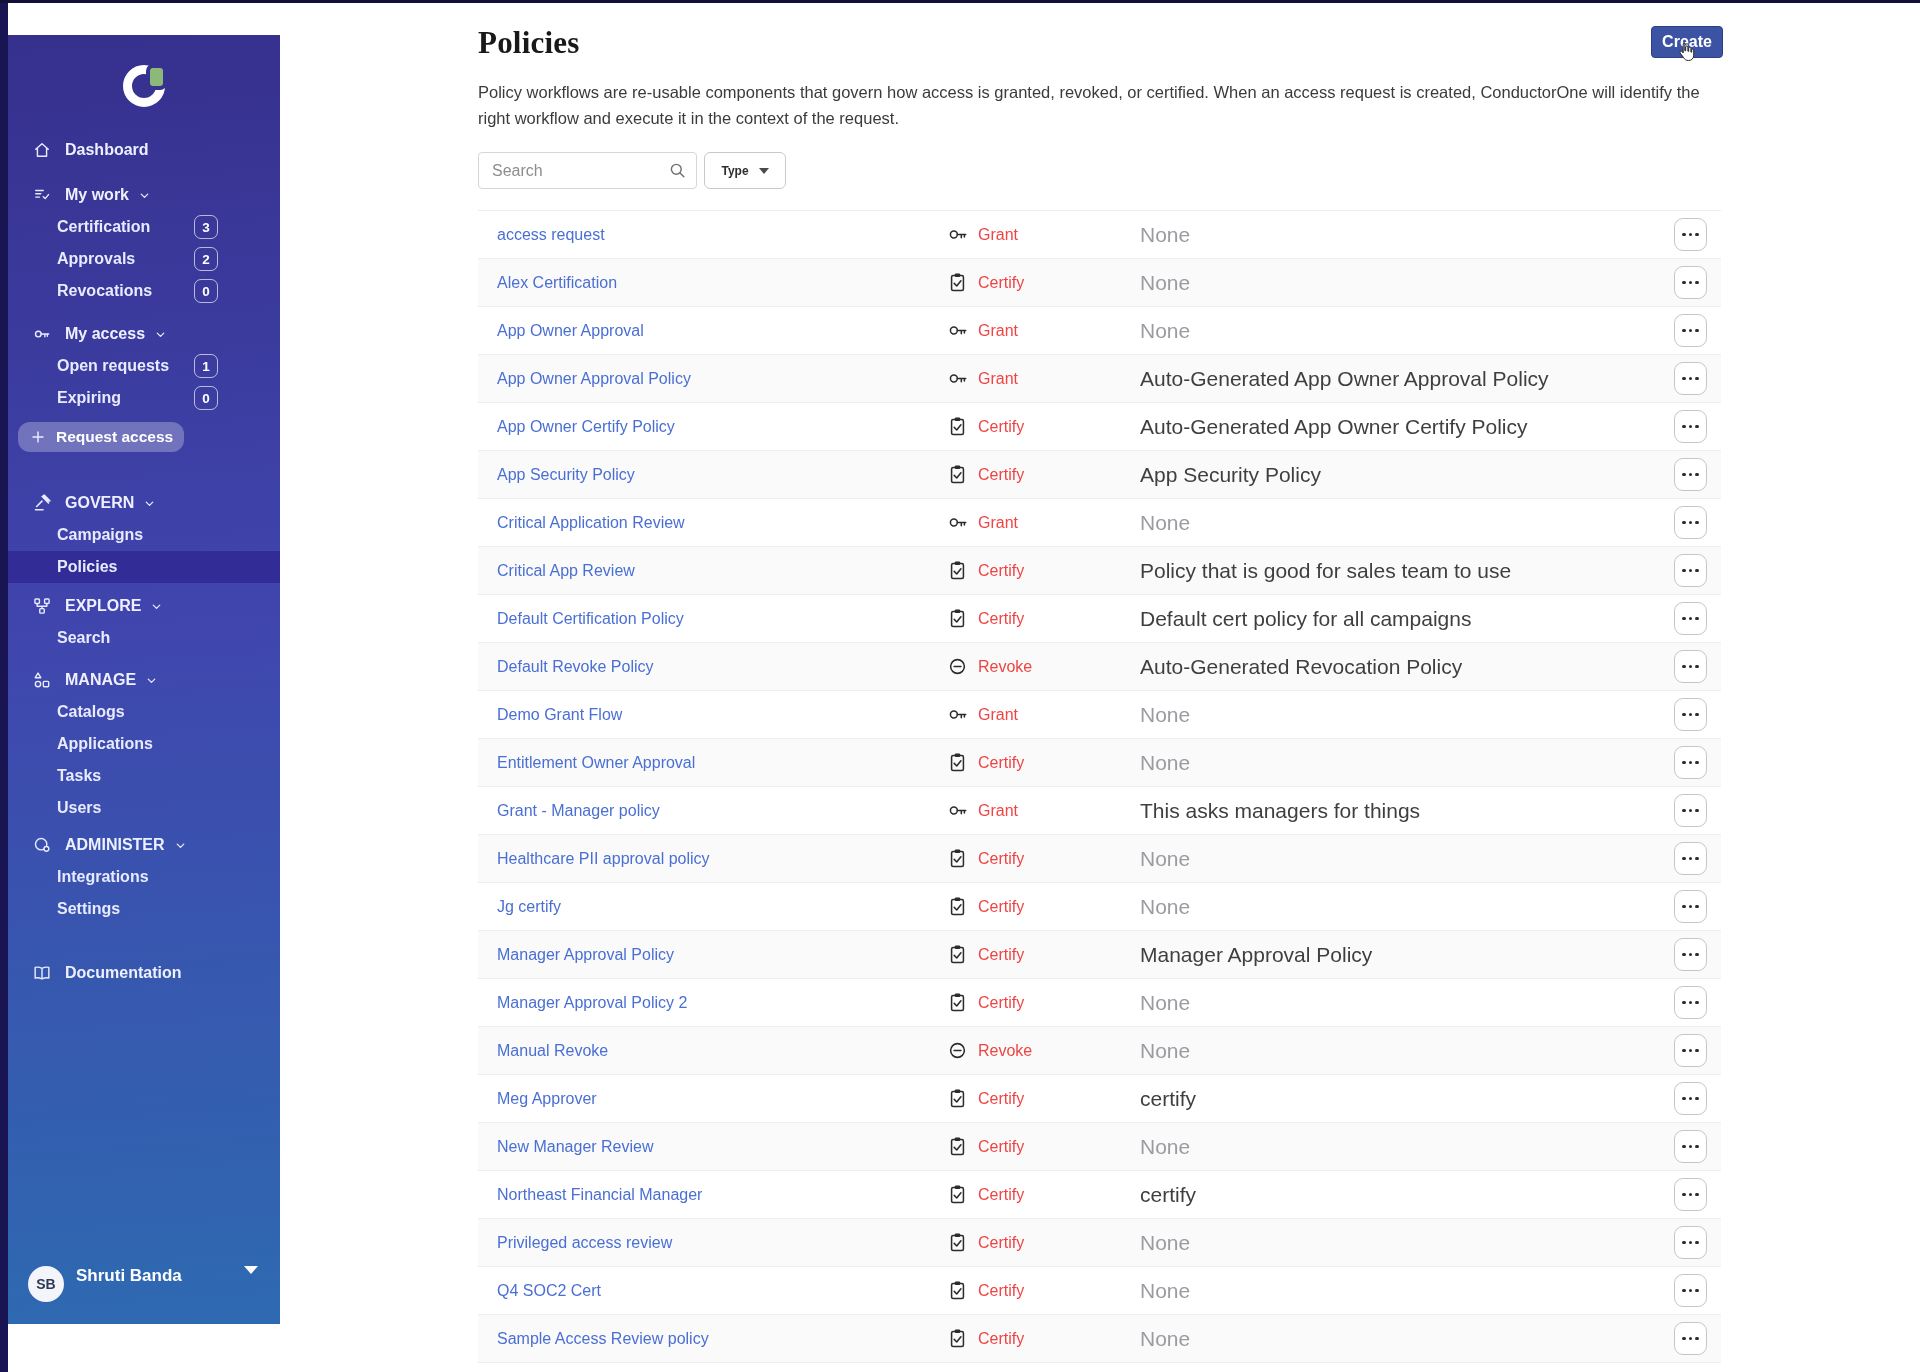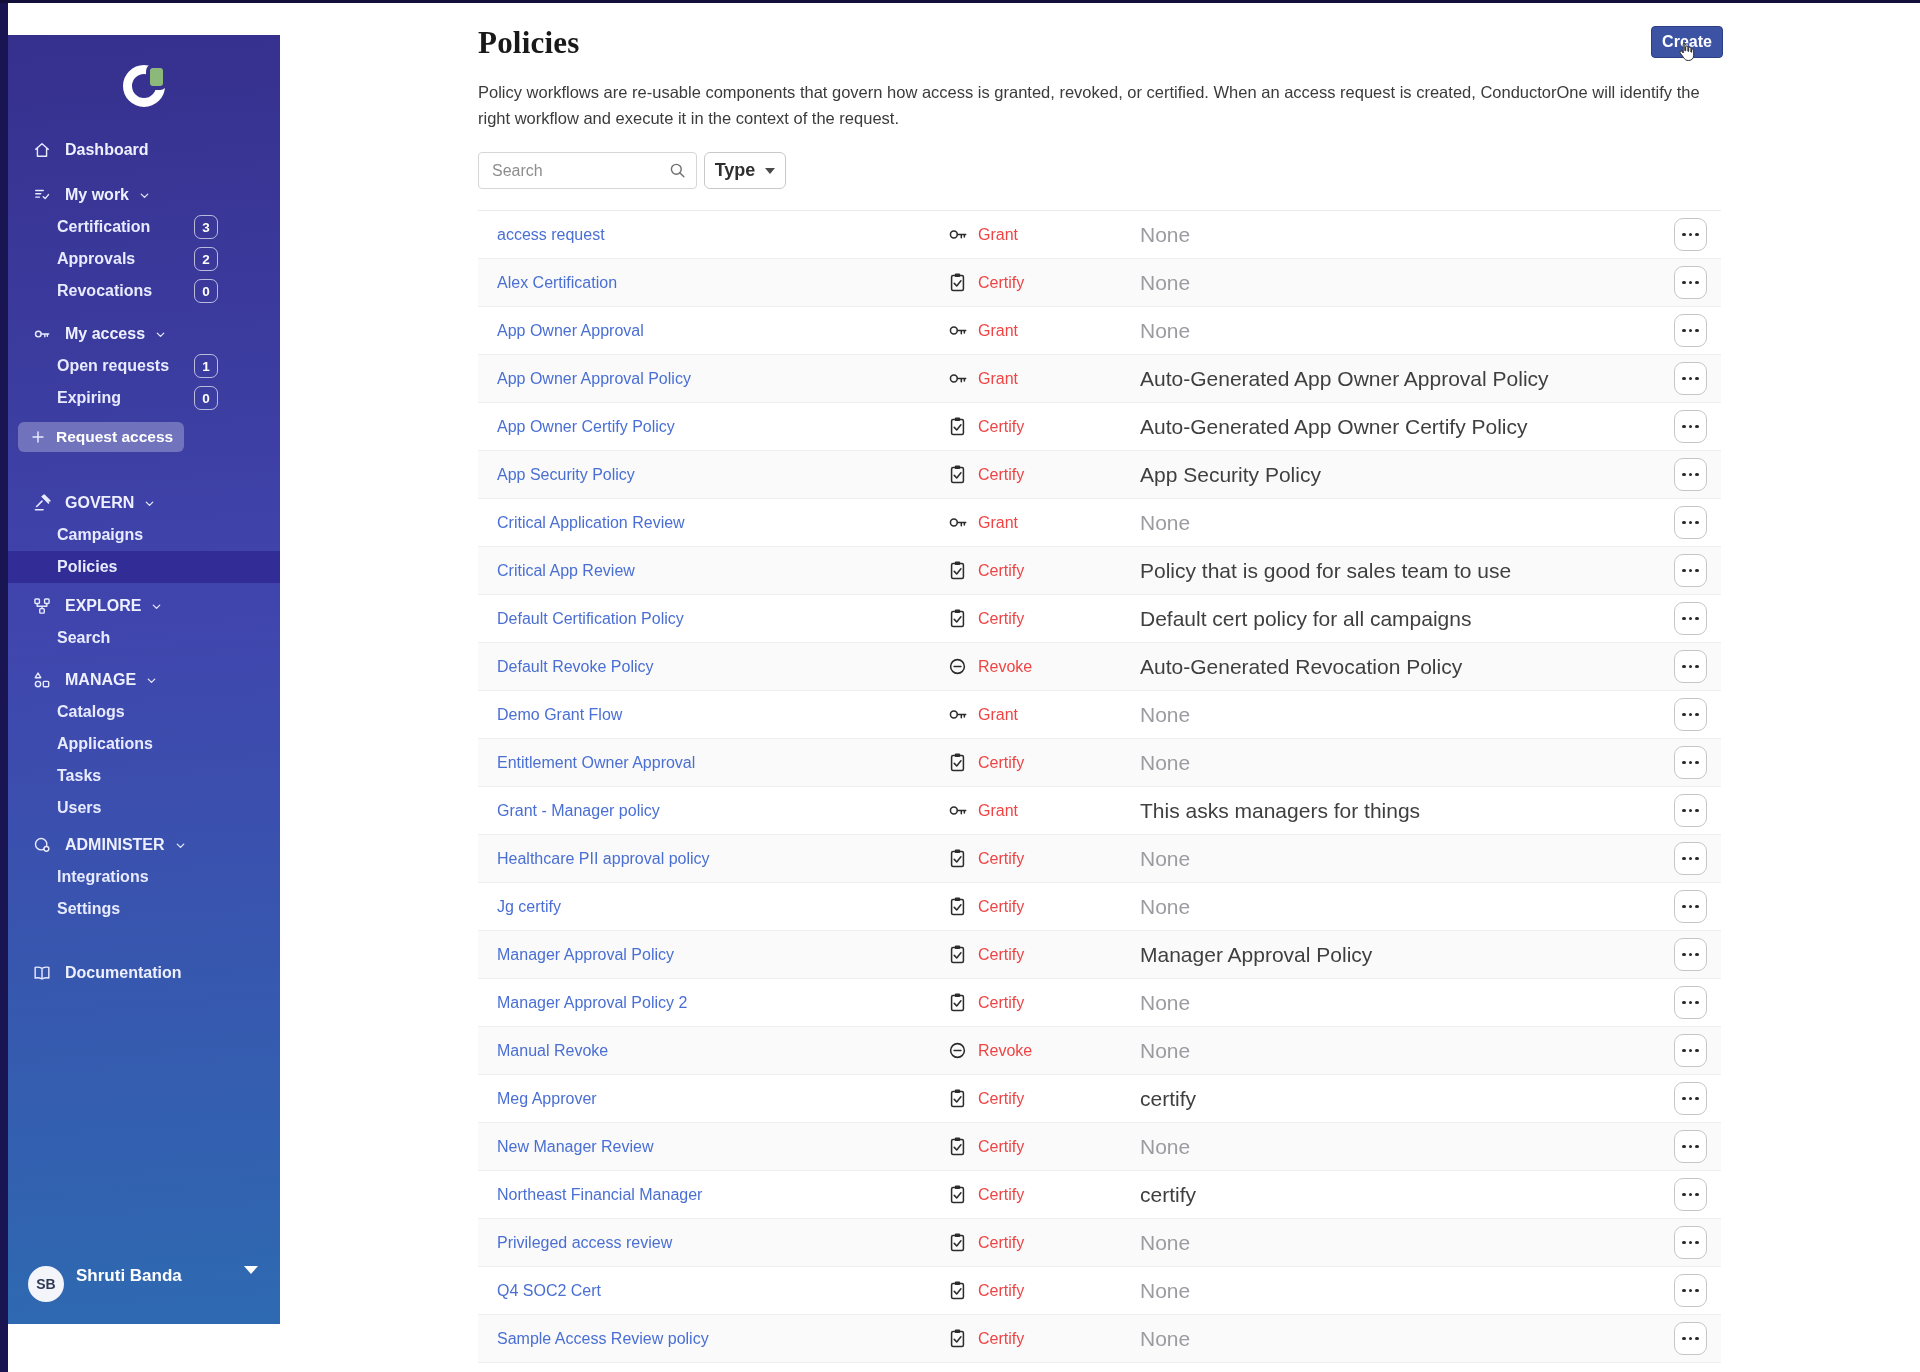--- a/index.html
+++ b/index.html
@@ -24,21 +24,21 @@
           color:#eef0ff; cursor:pointer; }
   .nrow .nicon { width:20px; height:20px; margin-right:13px; flex:0 0 auto; }
   .nrow .chev { width:13px; height:13px; margin-left:9px; }
   .sub { height:32px; display:flex; align-items:center; padding-left:49px; padding-right:62px;
          font-size:16px; font-weight:bold; color:#e8ebff; cursor:pointer; }
   .badge { margin-left:auto; min-width:24px; height:24px; border:1.5px solid rgba(255,255,255,.65);
            border-radius:7px; display:flex; align-items:center; justify-content:center;
            font-size:13.5px; font-weight:bold; color:#fff; }
   .sub.selected { background:#322d96; padding-right:0; }
   .req-btn { margin:8px 0 0 10px; width:166px; height:30px; background:rgba(255,255,255,.27);
-             border:none; border-radius:6px; color:#fff; font-size:15.5px; font-weight:bold;
+             border:none; border-radius:12px; color:#fff; font-size:15.5px; font-weight:bold;
              display:flex; align-items:center; padding-left:12px; gap:10px; cursor:pointer;
              font-family:"Liberation Sans", sans-serif; }
   svg.sicon { stroke:#e8ebff; fill:none; stroke-width:1.7; stroke-linecap:round; stroke-linejoin:round; }
 
   .user-row { margin-top:auto; height:58px; display:flex; padding:0 22px 14px 20px; cursor:pointer; }
   .avatar { width:36px; height:36px; border-radius:50%; background:#f3f5fb; color:#2e3a55;
             font-size:14px; font-weight:bold; display:flex; align-items:center; justify-content:center; }
   .user-name { margin-left:12px; font-size:17px; font-weight:bold; color:#fff; }
   .caret-down { margin-left:auto; width:0; height:0; border-left:7px solid transparent;
                 border-right:7px solid transparent; border-top:8px solid #ffffff; }
@@ -56,21 +56,21 @@
   .desc { margin-top:4px; width:1238px; font-size:16.5px; line-height:26px; color:#3b3b3b; }
 
   .filters { margin-top:21px; display:flex; gap:7px; }
   .search-box { position:relative; width:219px; height:37px; }
   .search-box input { width:100%; height:100%; border:1px solid #d6d6d6; border-radius:4px;
                       padding:0 36px 0 13px; font-size:16px; color:#333;
                       font-family:"Liberation Sans", sans-serif; outline:none; }
   .search-box input::placeholder { color:#8d8d8d; }
   .search-ic { position:absolute; right:10px; top:9px; }
   .type-btn { width:82px; height:37px; border:1px solid #c9c9c9; border-radius:6px; background:#fff;
-              font-size:18px; color:#2e2e2e; font-weight:bold; display:flex; align-items:center;
+              font-size:12px; color:#2e2e2e; font-weight:bold; display:flex; align-items:center;
               justify-content:center; gap:10px; cursor:pointer; font-family:"Liberation Sans", sans-serif; }
   .type-btn .tcaret { width:0; height:0; border-left:5px solid transparent; border-right:5px solid transparent;
                       border-top:6px solid #4a4a4a; }
 
   
   .table { margin-top:21px; border-top:1px solid #ececec; }
   .thead, .trow { display:grid; grid-template-columns:426px 169px 1fr 48px;
                   padding:0 14px 0 19px; align-items:center; }
   .thead { height:33px; border-bottom:1px solid #ececec; font-size:15.5px; color:#454545; }
   .trow { height:48px; border-bottom:1px solid #efefef; background:#fff;gap:24px; }

